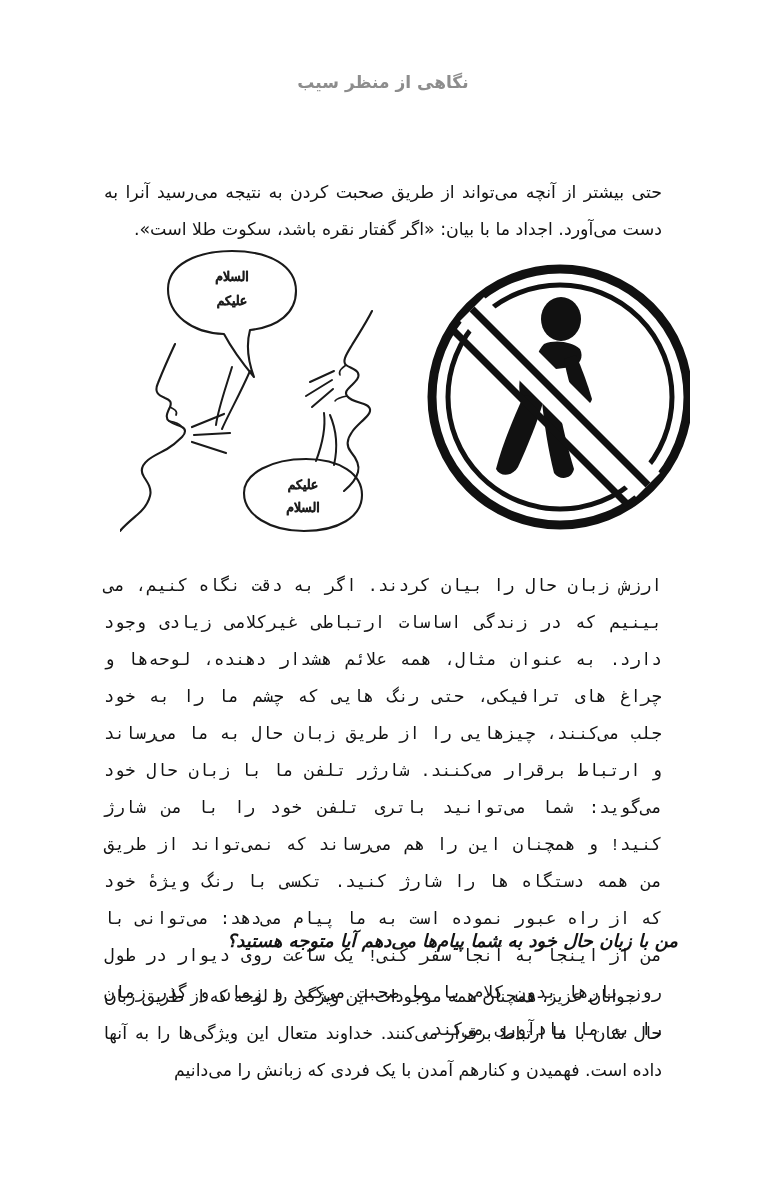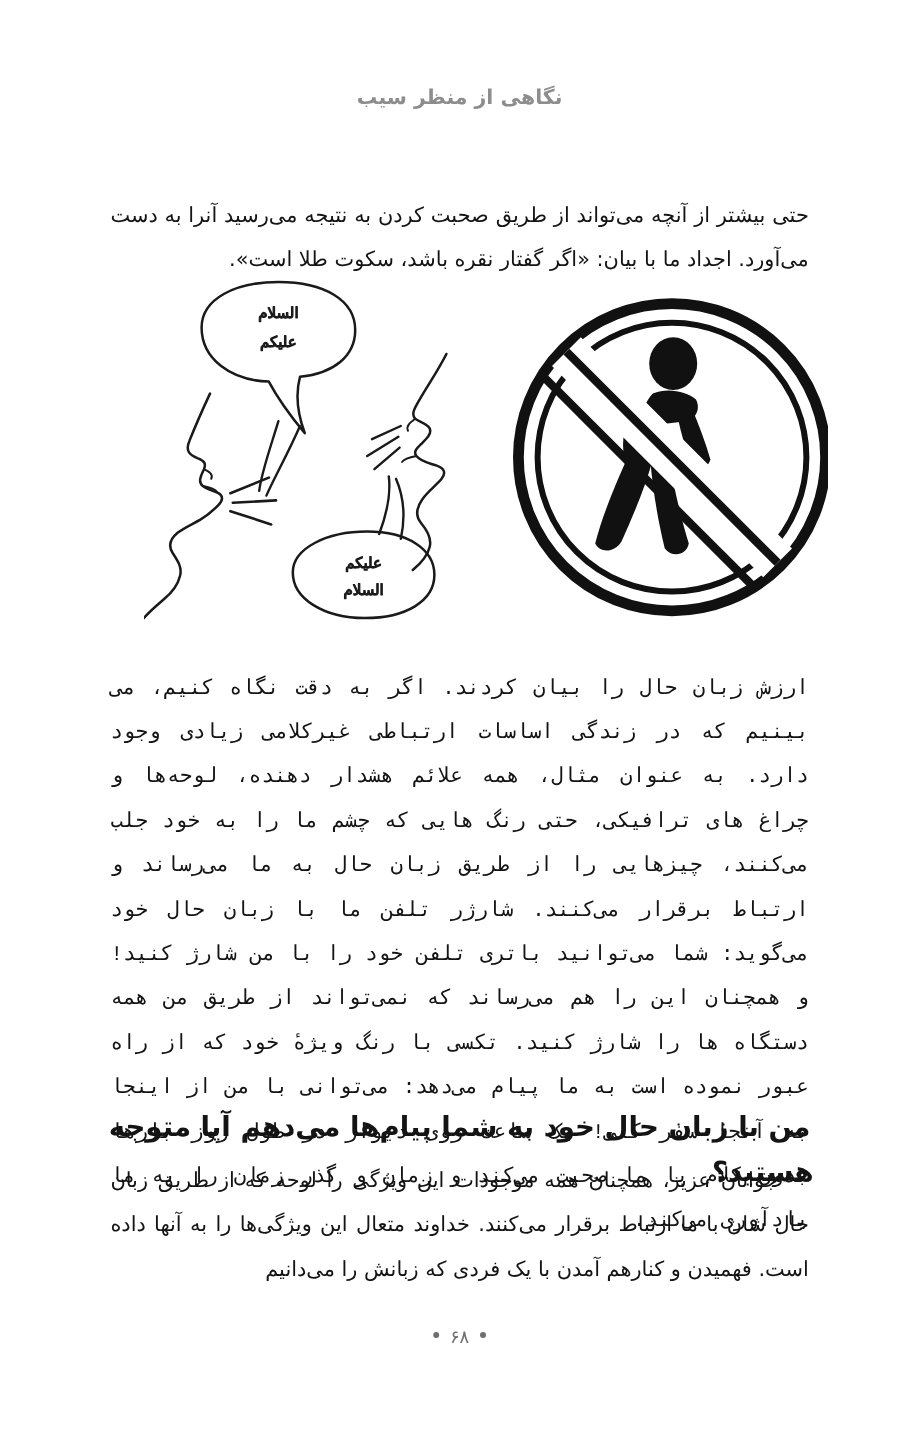--- a/index.html
+++ b/index.html
@@ -37,42 +37,43 @@
     width: 590px;
     direction: rtl;
     text-align: justify;
     text-align-last: right;
     color: #141414;
   }
 
   .para {
     font-size: 17.4px;
     line-height: 37px;
-    margin: 4px;
+    margin: 16px;
     direction: rtl;
     text-align: justify;
     text-align-last: right;
   }
 
   .heading-q {
-    font-size: 23px;
+    font-size: 18px;
     font-weight: bold;
     line-height: 37px;
     margin: 0;
     direction: rtl;
     text-align: center;
+    font-style: italic;
   }
 
   .para.indent { text-indent: 26px; }
 
   
   .illustration {
     position: absolute;
     left: 120px;
-    top: 233px;
+    top: 249px;
     width: 570px;
     height: 295px;
   }
   .illustration svg { display: block; width: 100%; height: 100%; }
 
   .bubble-text {
     font-family: "DejaVu Sans", "Liberation Sans", sans-serif;
     font-size: 12.5px;
     fill: #1a1a1a;
     direction: rtl;
@@ -245,17 +246,14 @@
   </div>
 
   <div class="text-col" style="top:922px;">
     <p class="heading-q">من با زبان حال خود به شما پیام‌ها می‌دهم آیا متوجه هستید؟</p>
   </div>
 
   <div class="text-col" style="top:962px;">
     <p class="para indent">جوانان عزیز، همچنان همه موجودات این ویژگی را لوحه که از طریق زبان حال شان با ما ارتباط برقرار می‌کنند. خداوند متعال این ویژگی‌ها را به آنها داده است. فهمیدن و کنارهم آمدن با یک فردی که زبانش را می‌دانیم</p>
   </div>
 
-  <div class="footer">
-    <span class="dot"></span><span class="folio">۶۸</span><span class="dot"></span>
-  </div>
 
 </div>
 
 </body></html>

